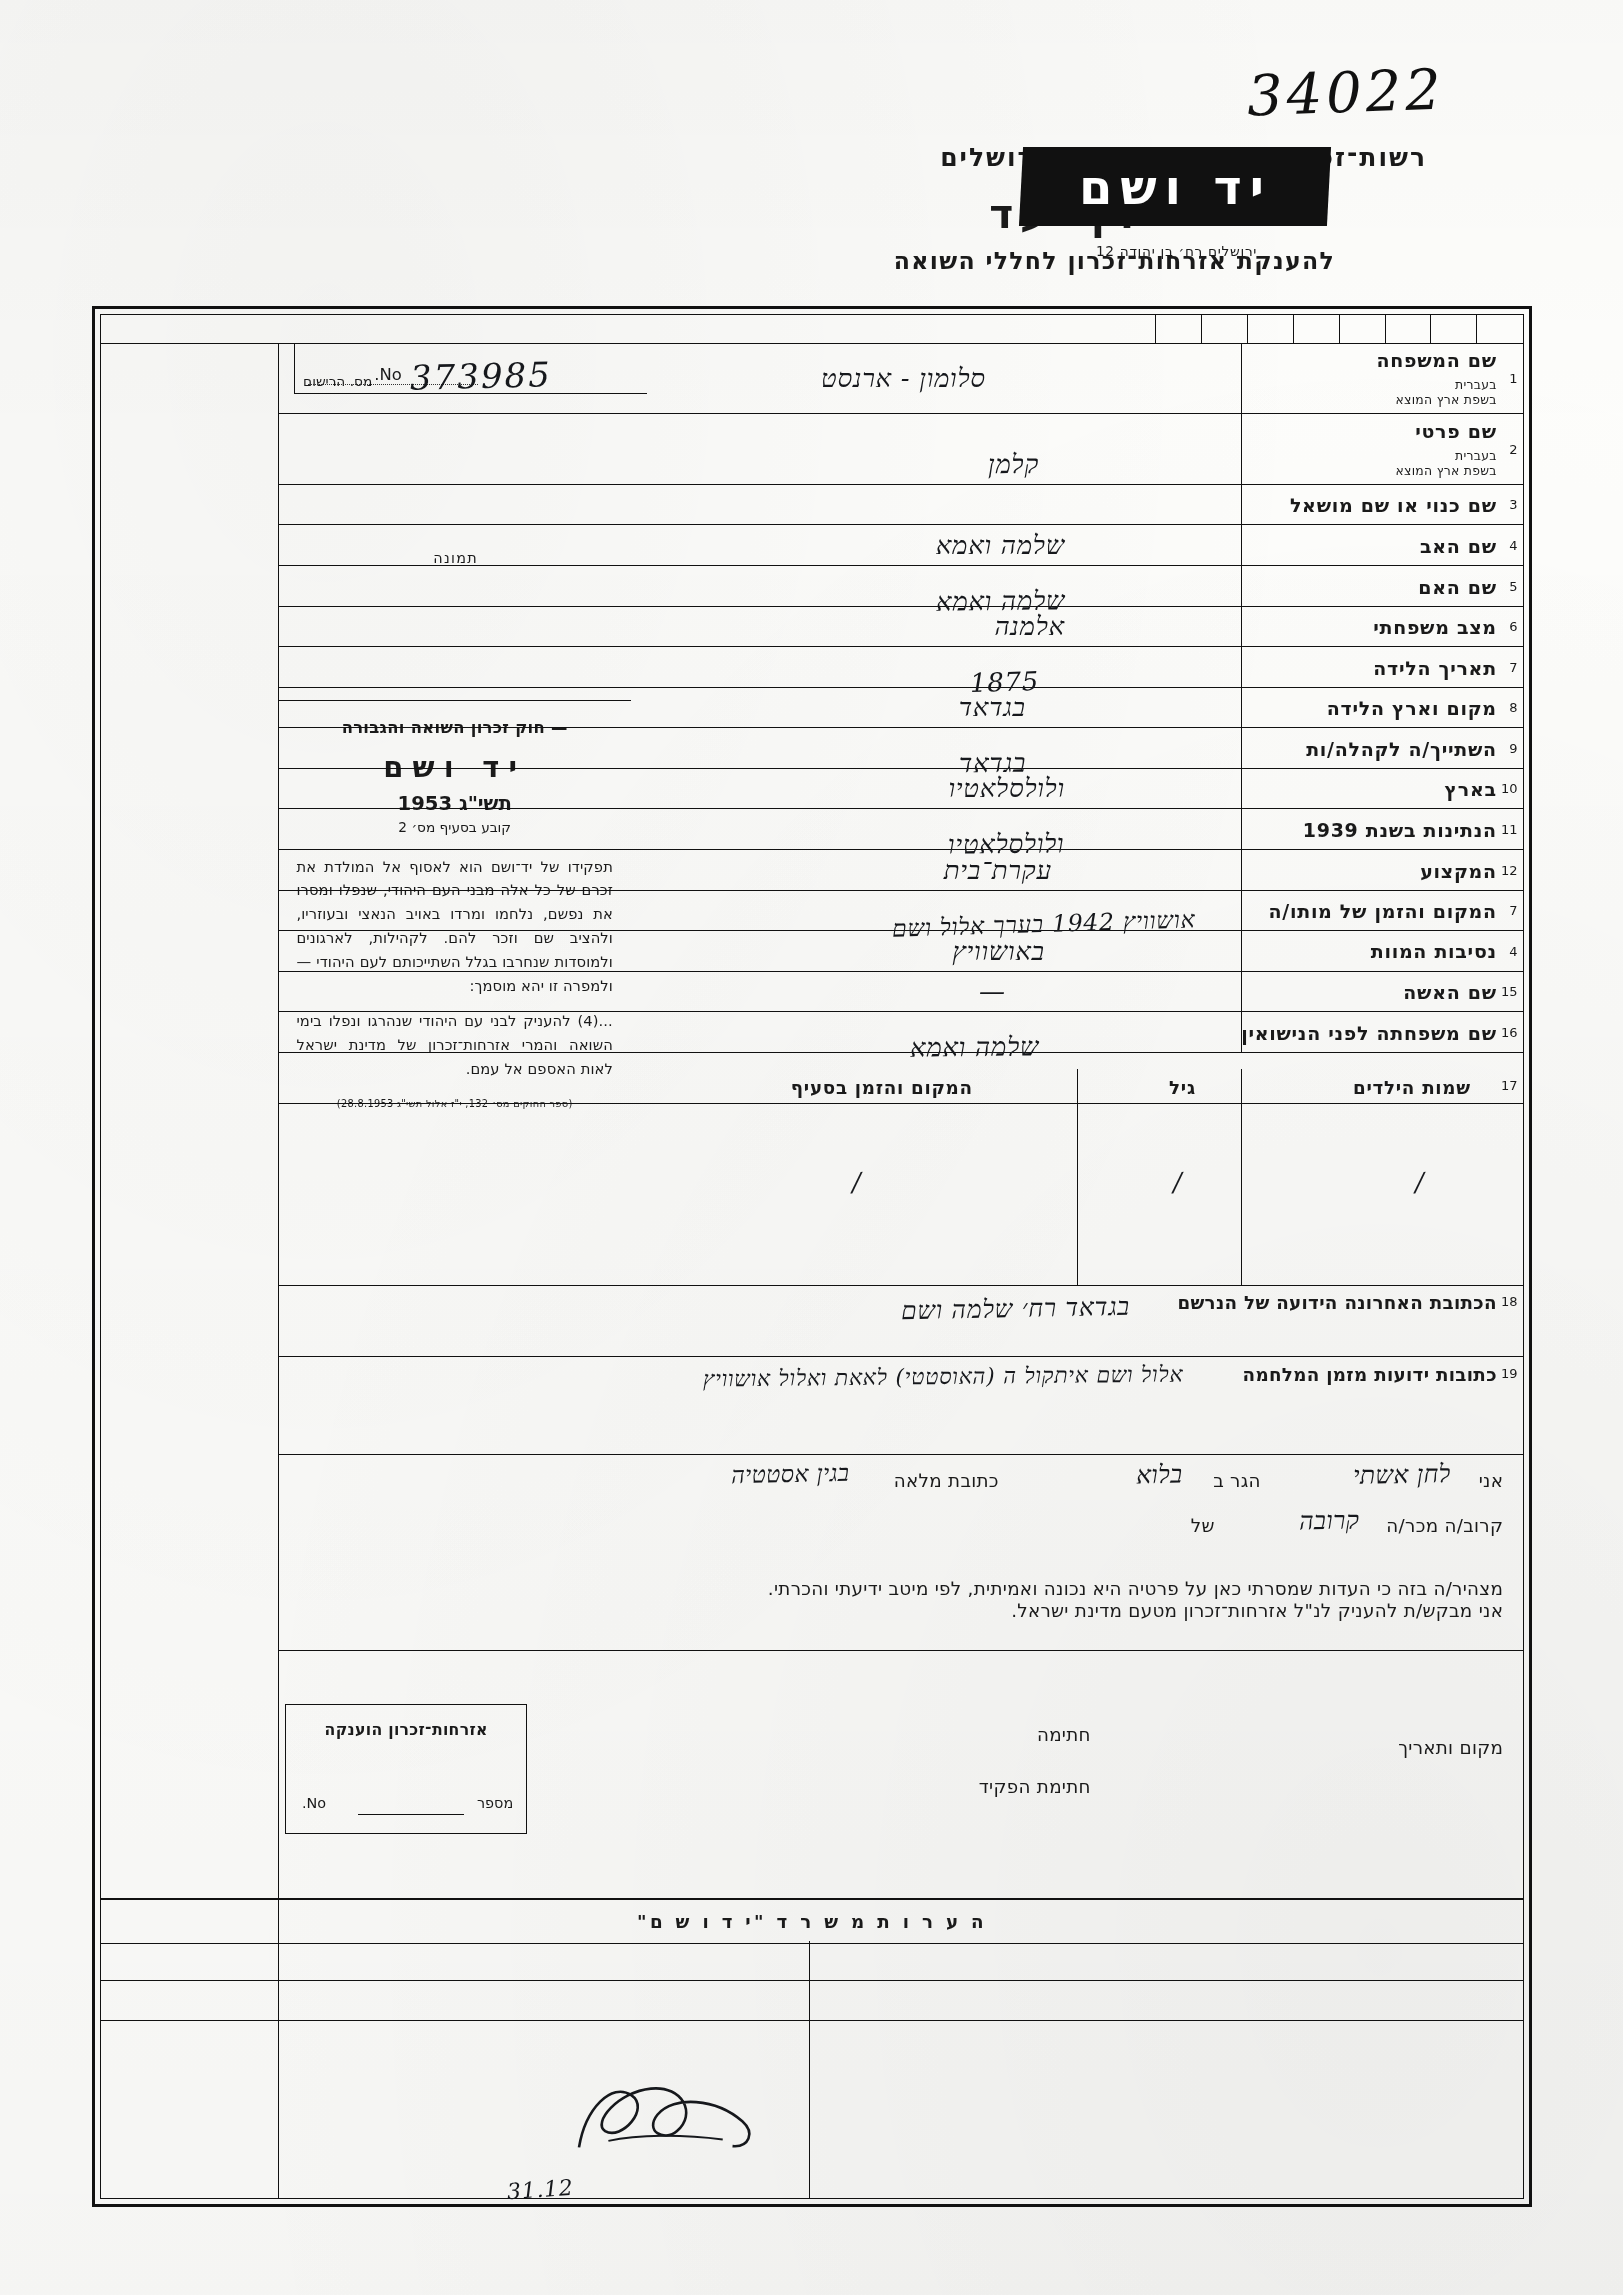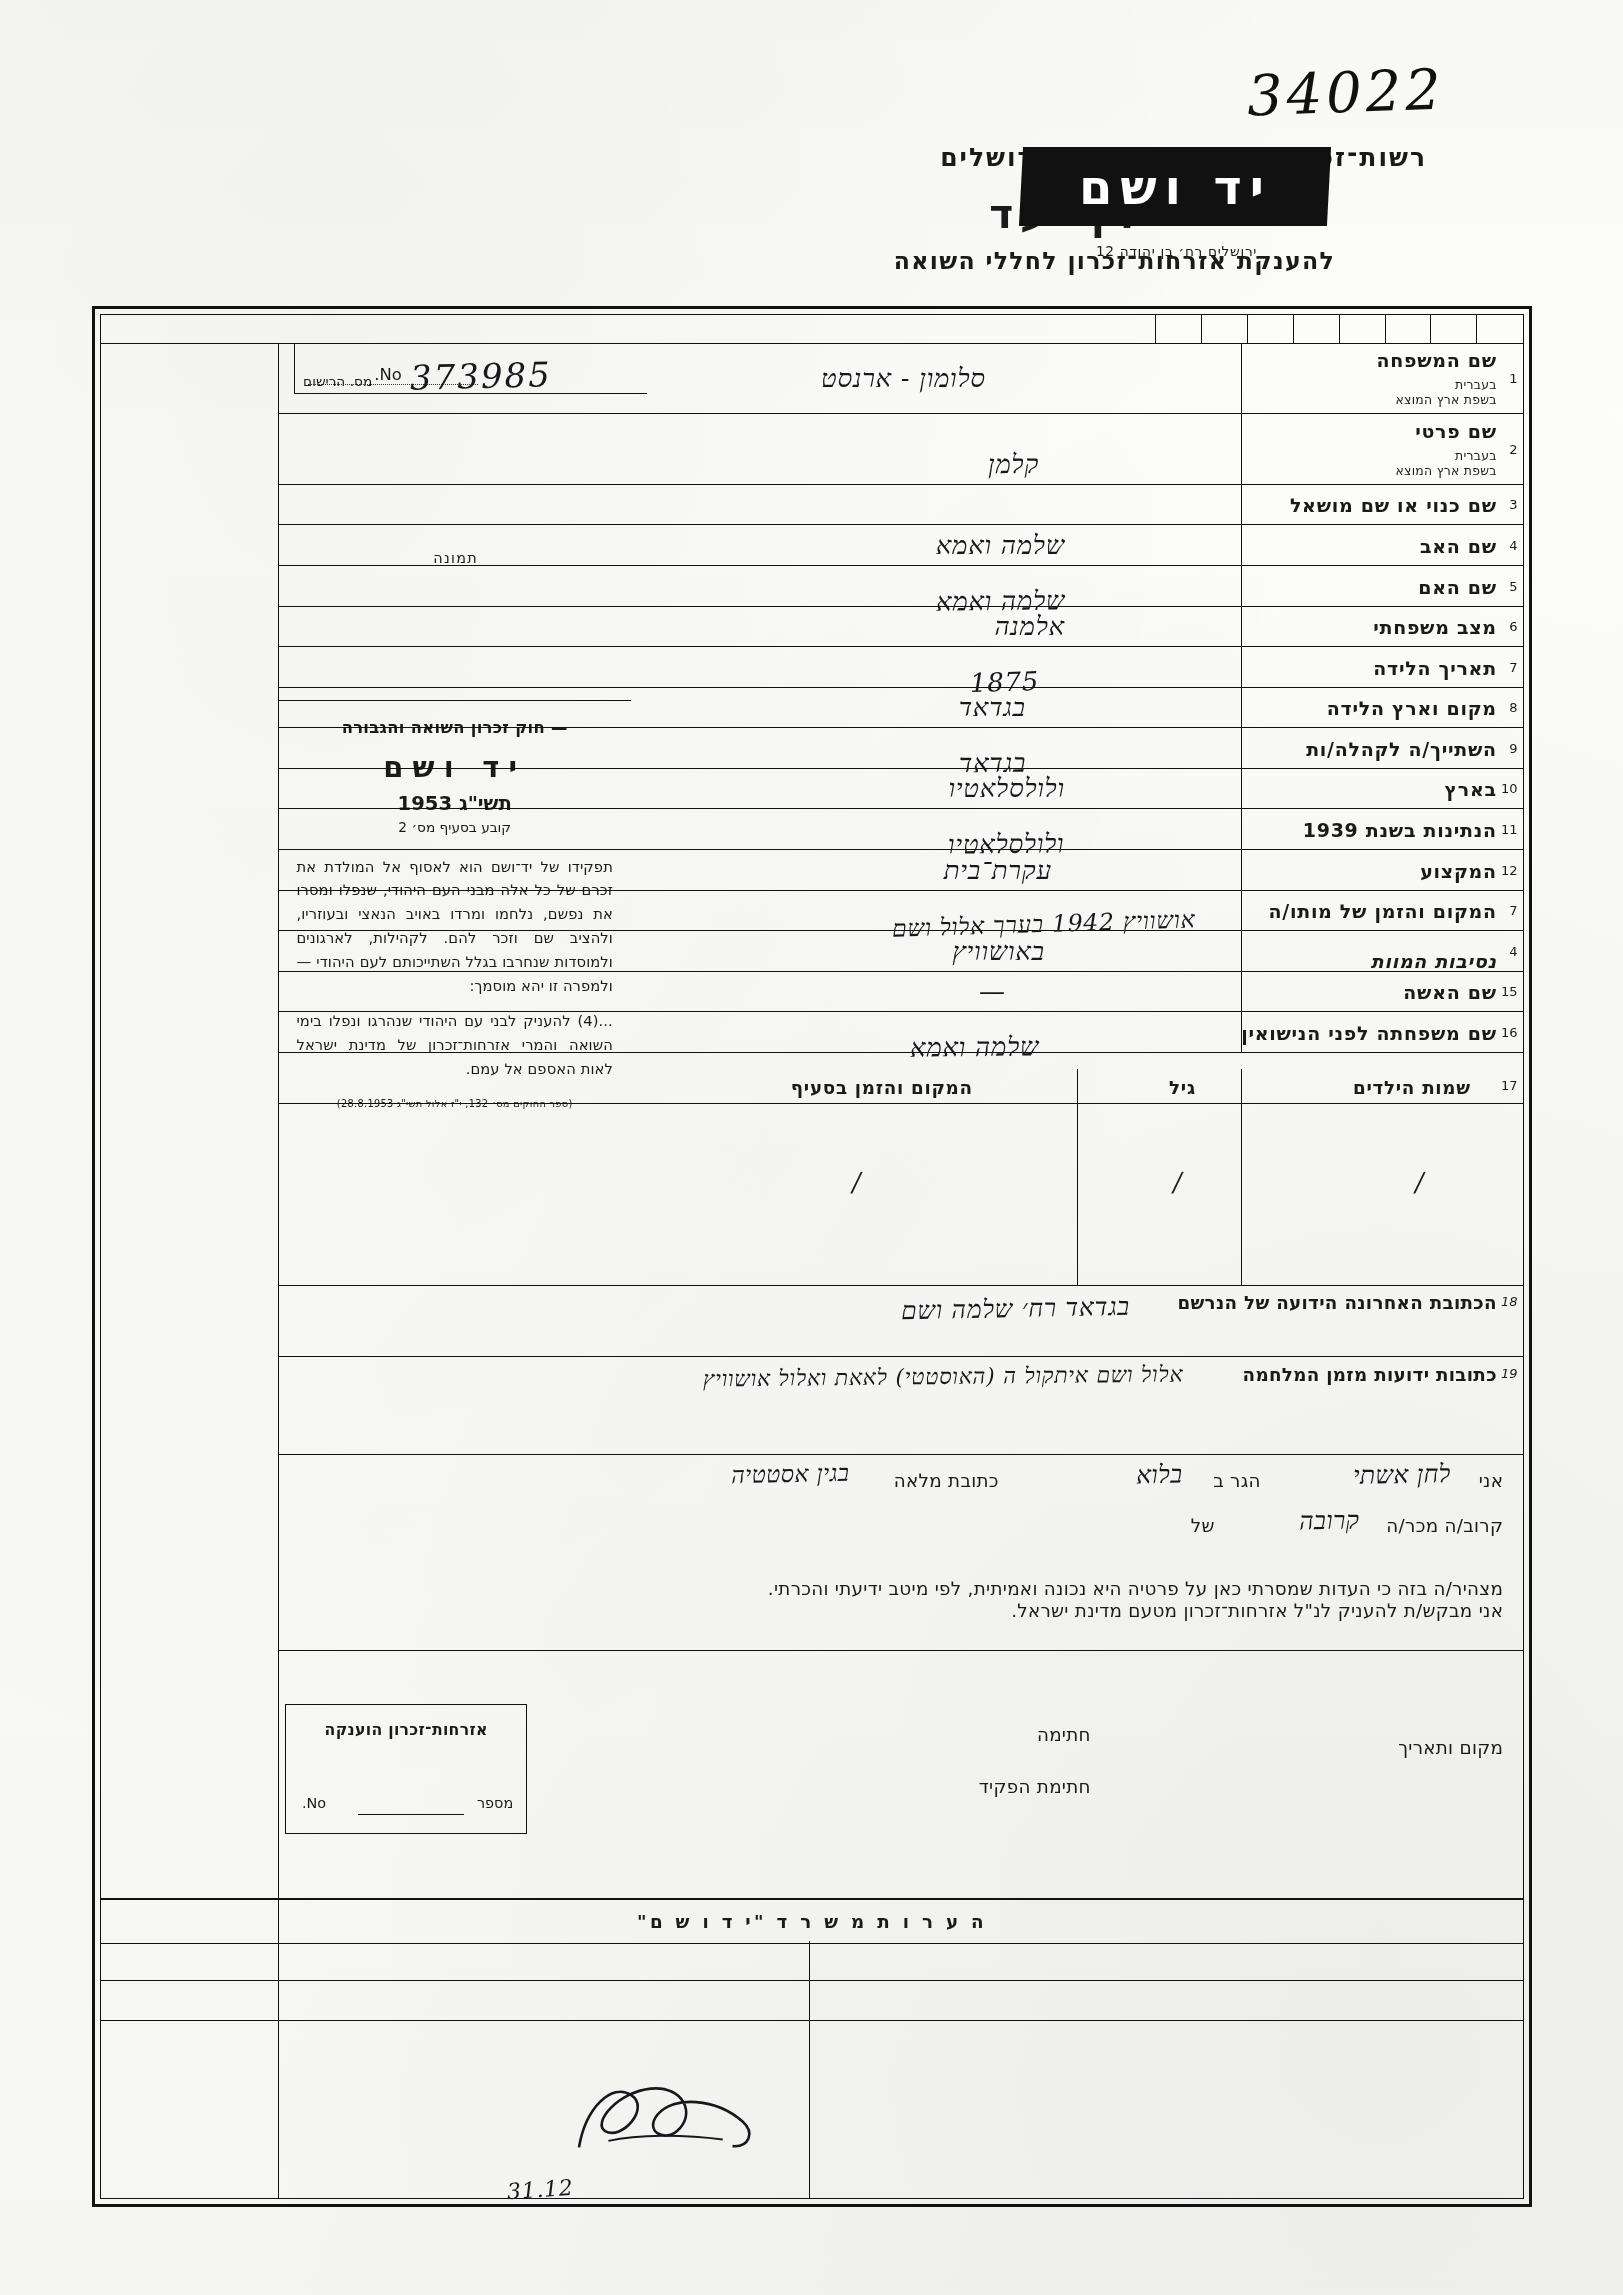--- a/index.html
+++ b/index.html
@@ -356,21 +356,20 @@
     right: 0;
     left: 177px;
     border-bottom: 1.3px solid #111;
     box-sizing: border-box;
   }
   .wrow .wnum {
     position: absolute;
     right: 5.2px;
     top: 9.2px;
     font-size: 13px;
-    font-style: italic;
   }
   .wrow .wlabel {
     position: absolute;
     right: 26px;
     top: 6.5px;
     font-size: 18.3px;
     font-weight: bold;
     letter-spacing: 0.3px;
   }
 
@@ -644,21 +643,21 @@
         <div class="row" style="top:547px; height:41px;">
           <div class="label-div"></div>
           <div class="row-num">7</div>
           <div class="row-label" style="top:10.5px;">המקום והזמן של מותו/ה</div>
           <div class="row-value hand h3" style="right:327px; font-size:23.6px;">אושוויץ 1942 בערך אלול ושם</div>
         </div>
 
         <div class="row" style="top:588px; height:41px;">
           <div class="label-div"></div>
           <div class="row-num">4</div>
-          <div class="row-label" style="top:19px;font-style:italic;">נסיבות המוות</div>
+          <div class="row-label" style="top:9px;">נסיבות המוות</div>
           <div class="row-value hand" style="right:478px;">באושוויץ</div>
         </div>
 
         <div class="row" style="top:628px; height:41px;">
           <div class="label-div"></div>
           <div class="row-num">15</div>
           <div class="row-label" style="top:10.5px;">שם האשה</div>
           <div class="row-value hand" style="right:517px;">—</div>
         </div>
 

